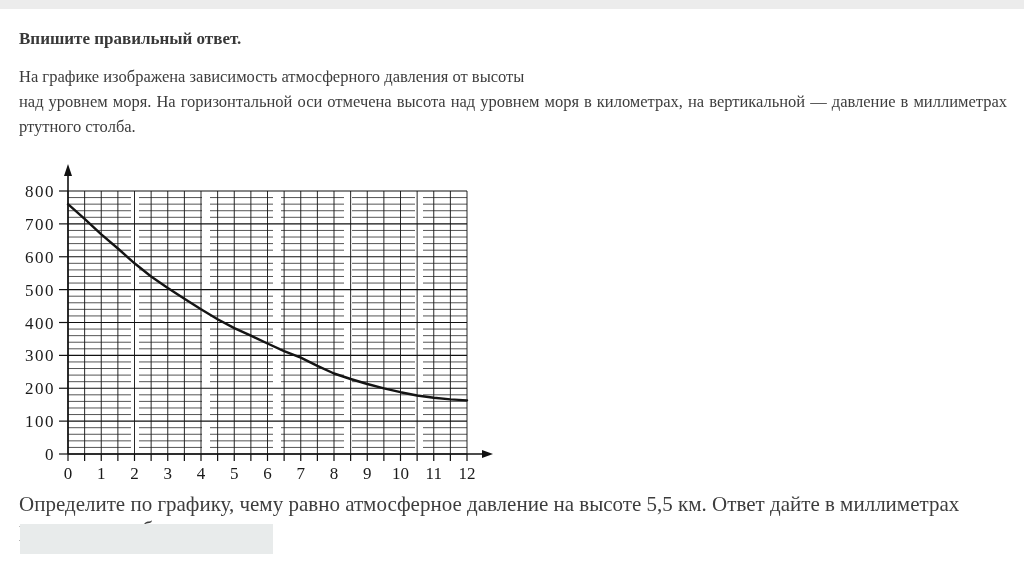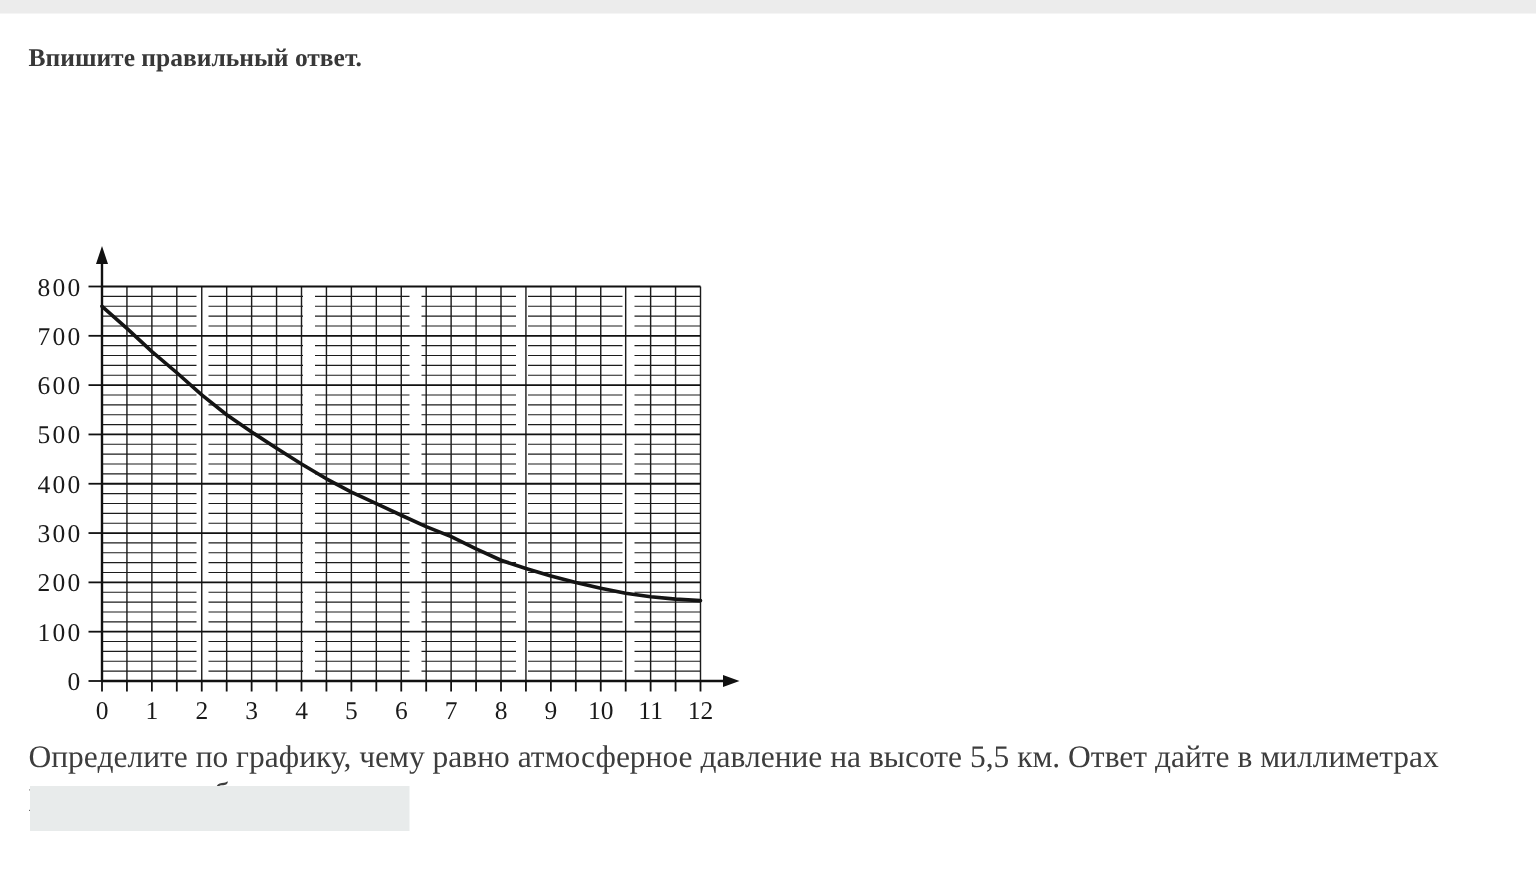--- a/index.html
+++ b/index.html
@@ -26,20 +26,22 @@
 </style>
 </head>
 <body>
 
 <div id="page">
   <div id="topbar"></div>
 
   <div id="heading">Впишите правильный ответ.</div>
 
   <div id="intro">
+    <div class="line1">На графике изображена зависимость атмосферного давления от высоты</div>
+    <div class="rest">над уровнем моря. На горизонтальной оси отмечена высота над уровнем моря в километрах, на вертикальной — давление в миллиметрах ртутного столба.</div>
   </div>
 
   <div id="chart-wrap">
     <svg id="chart" width="500" height="340" viewBox="0 0 500 340" xmlns="http://www.w3.org/2000/svg">
         <line x1="68" y1="287.425" x2="467" y2="287.425" class="gmin" stroke-dasharray="63 8"></line>
         <line x1="68" y1="280.85" x2="467" y2="280.85" class="gmin" stroke-dasharray="63 8"></line>
         <line x1="68" y1="274.275" x2="467" y2="274.275" class="gmin" stroke-dasharray="63 8"></line>
         <line x1="68" y1="267.7" x2="467" y2="267.7" class="gmin" stroke-dasharray="63 8"></line>
         <line x1="68" y1="254.55" x2="467" y2="254.55" class="gmin" stroke-dasharray="63 8"></line>
         <line x1="68" y1="247.975" x2="467" y2="247.975" class="gmin" stroke-dasharray="63 8"></line>

